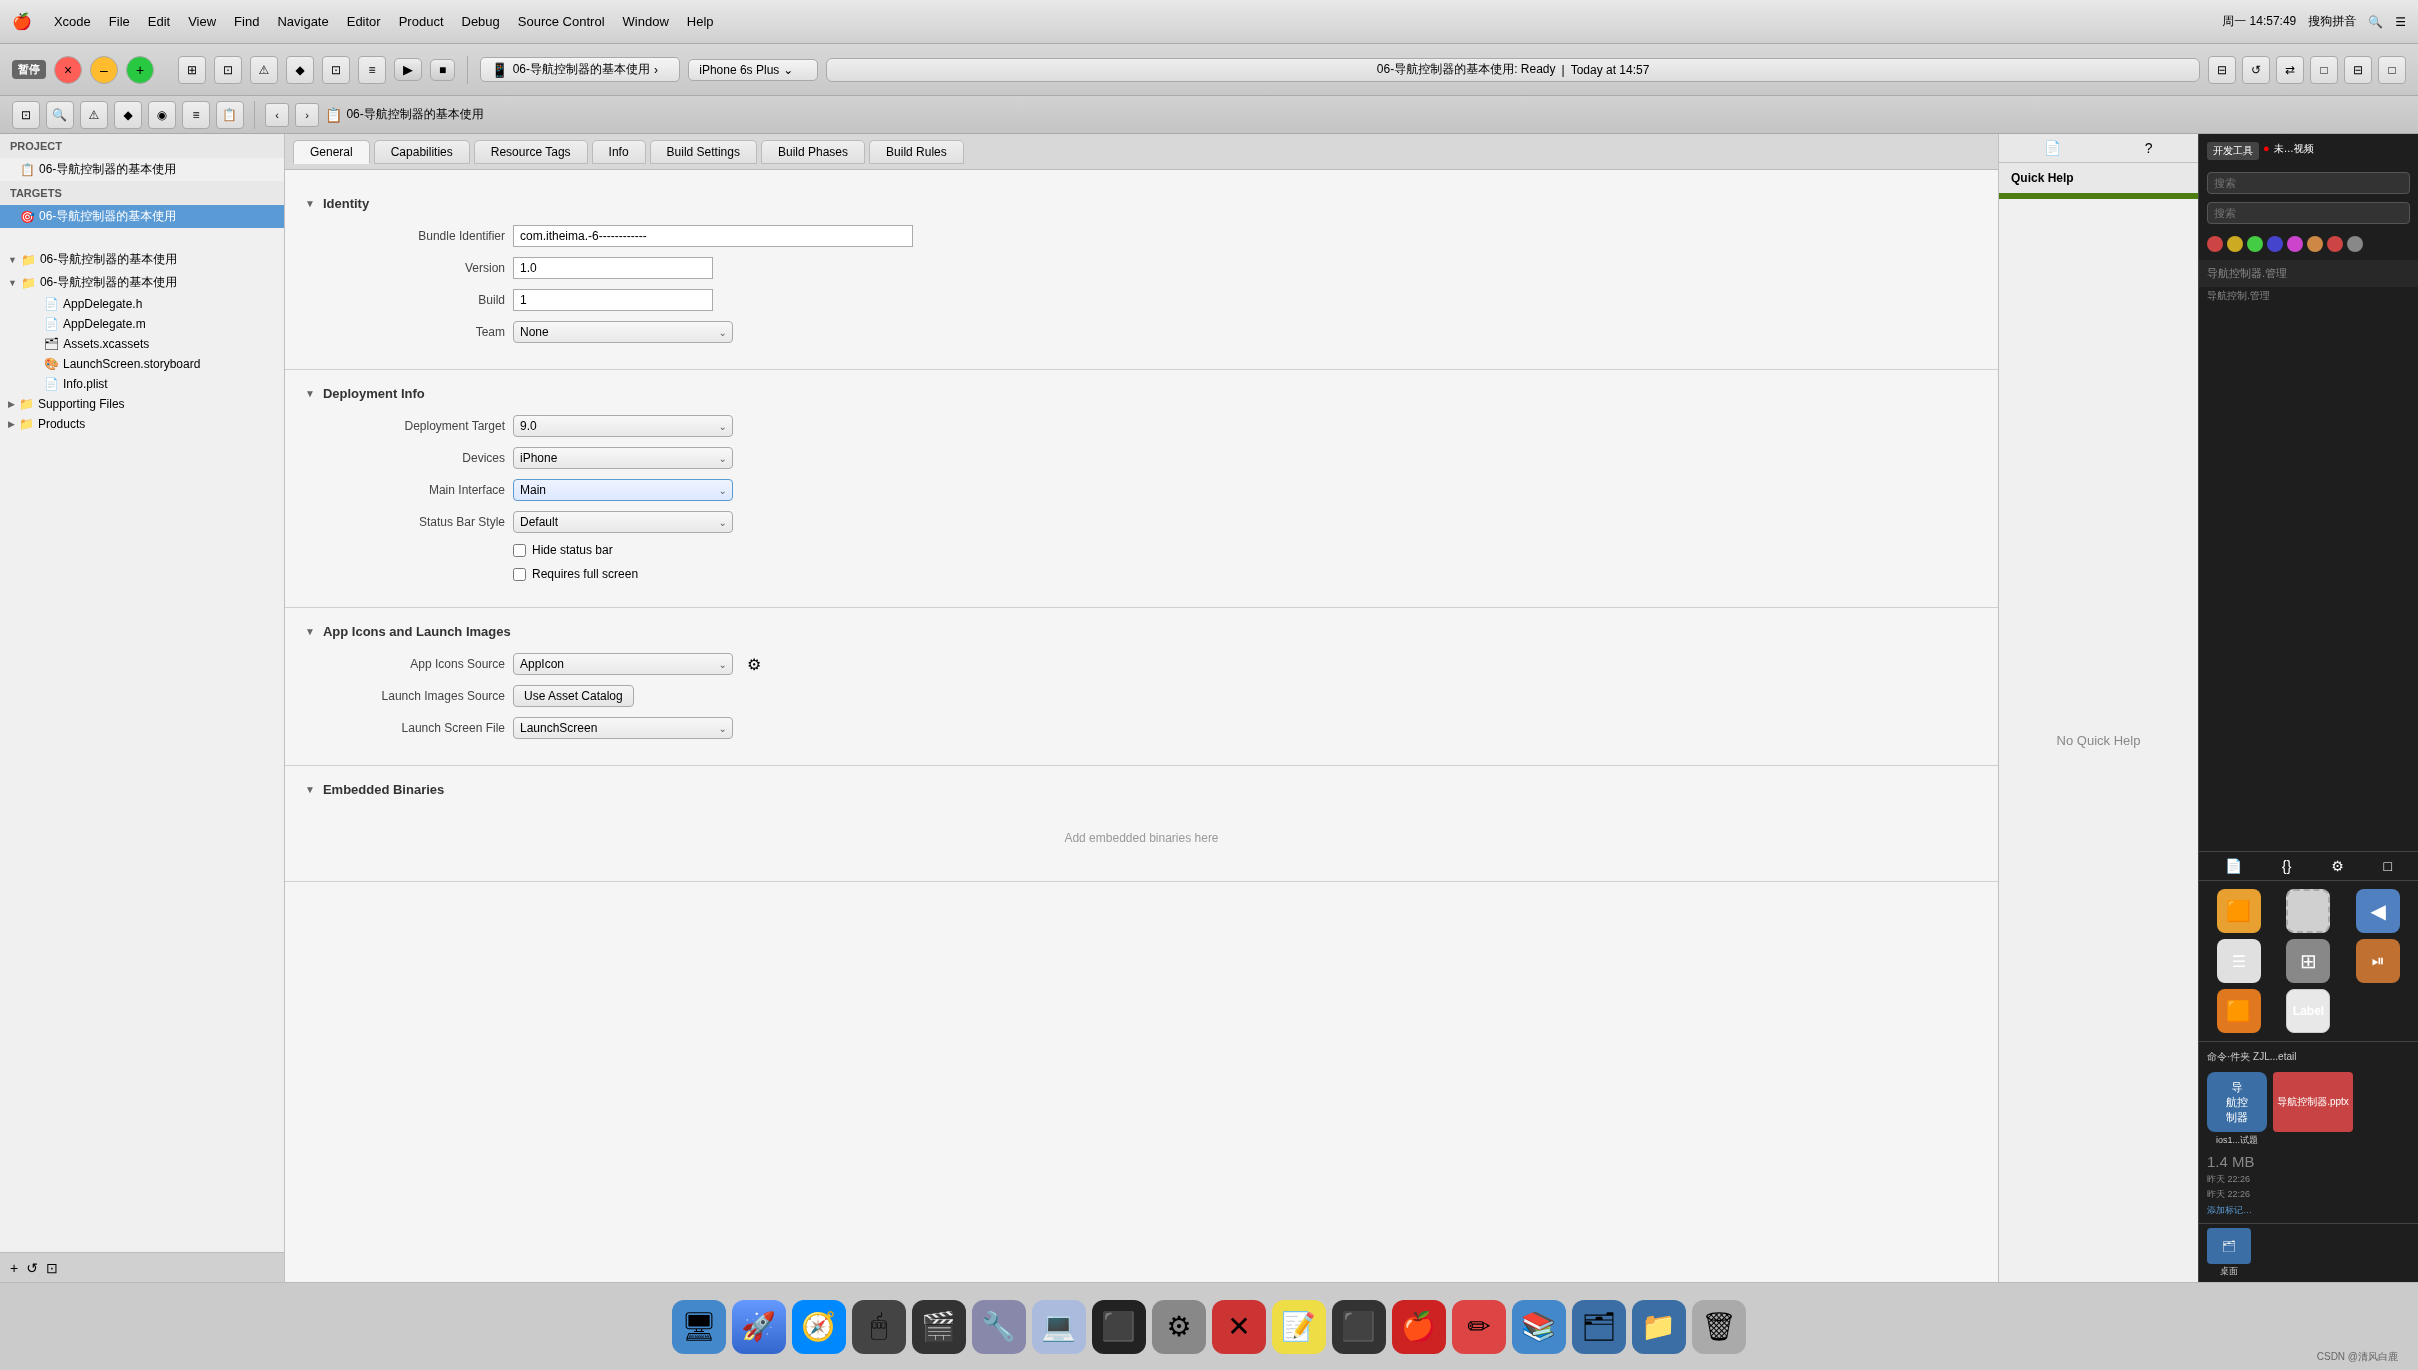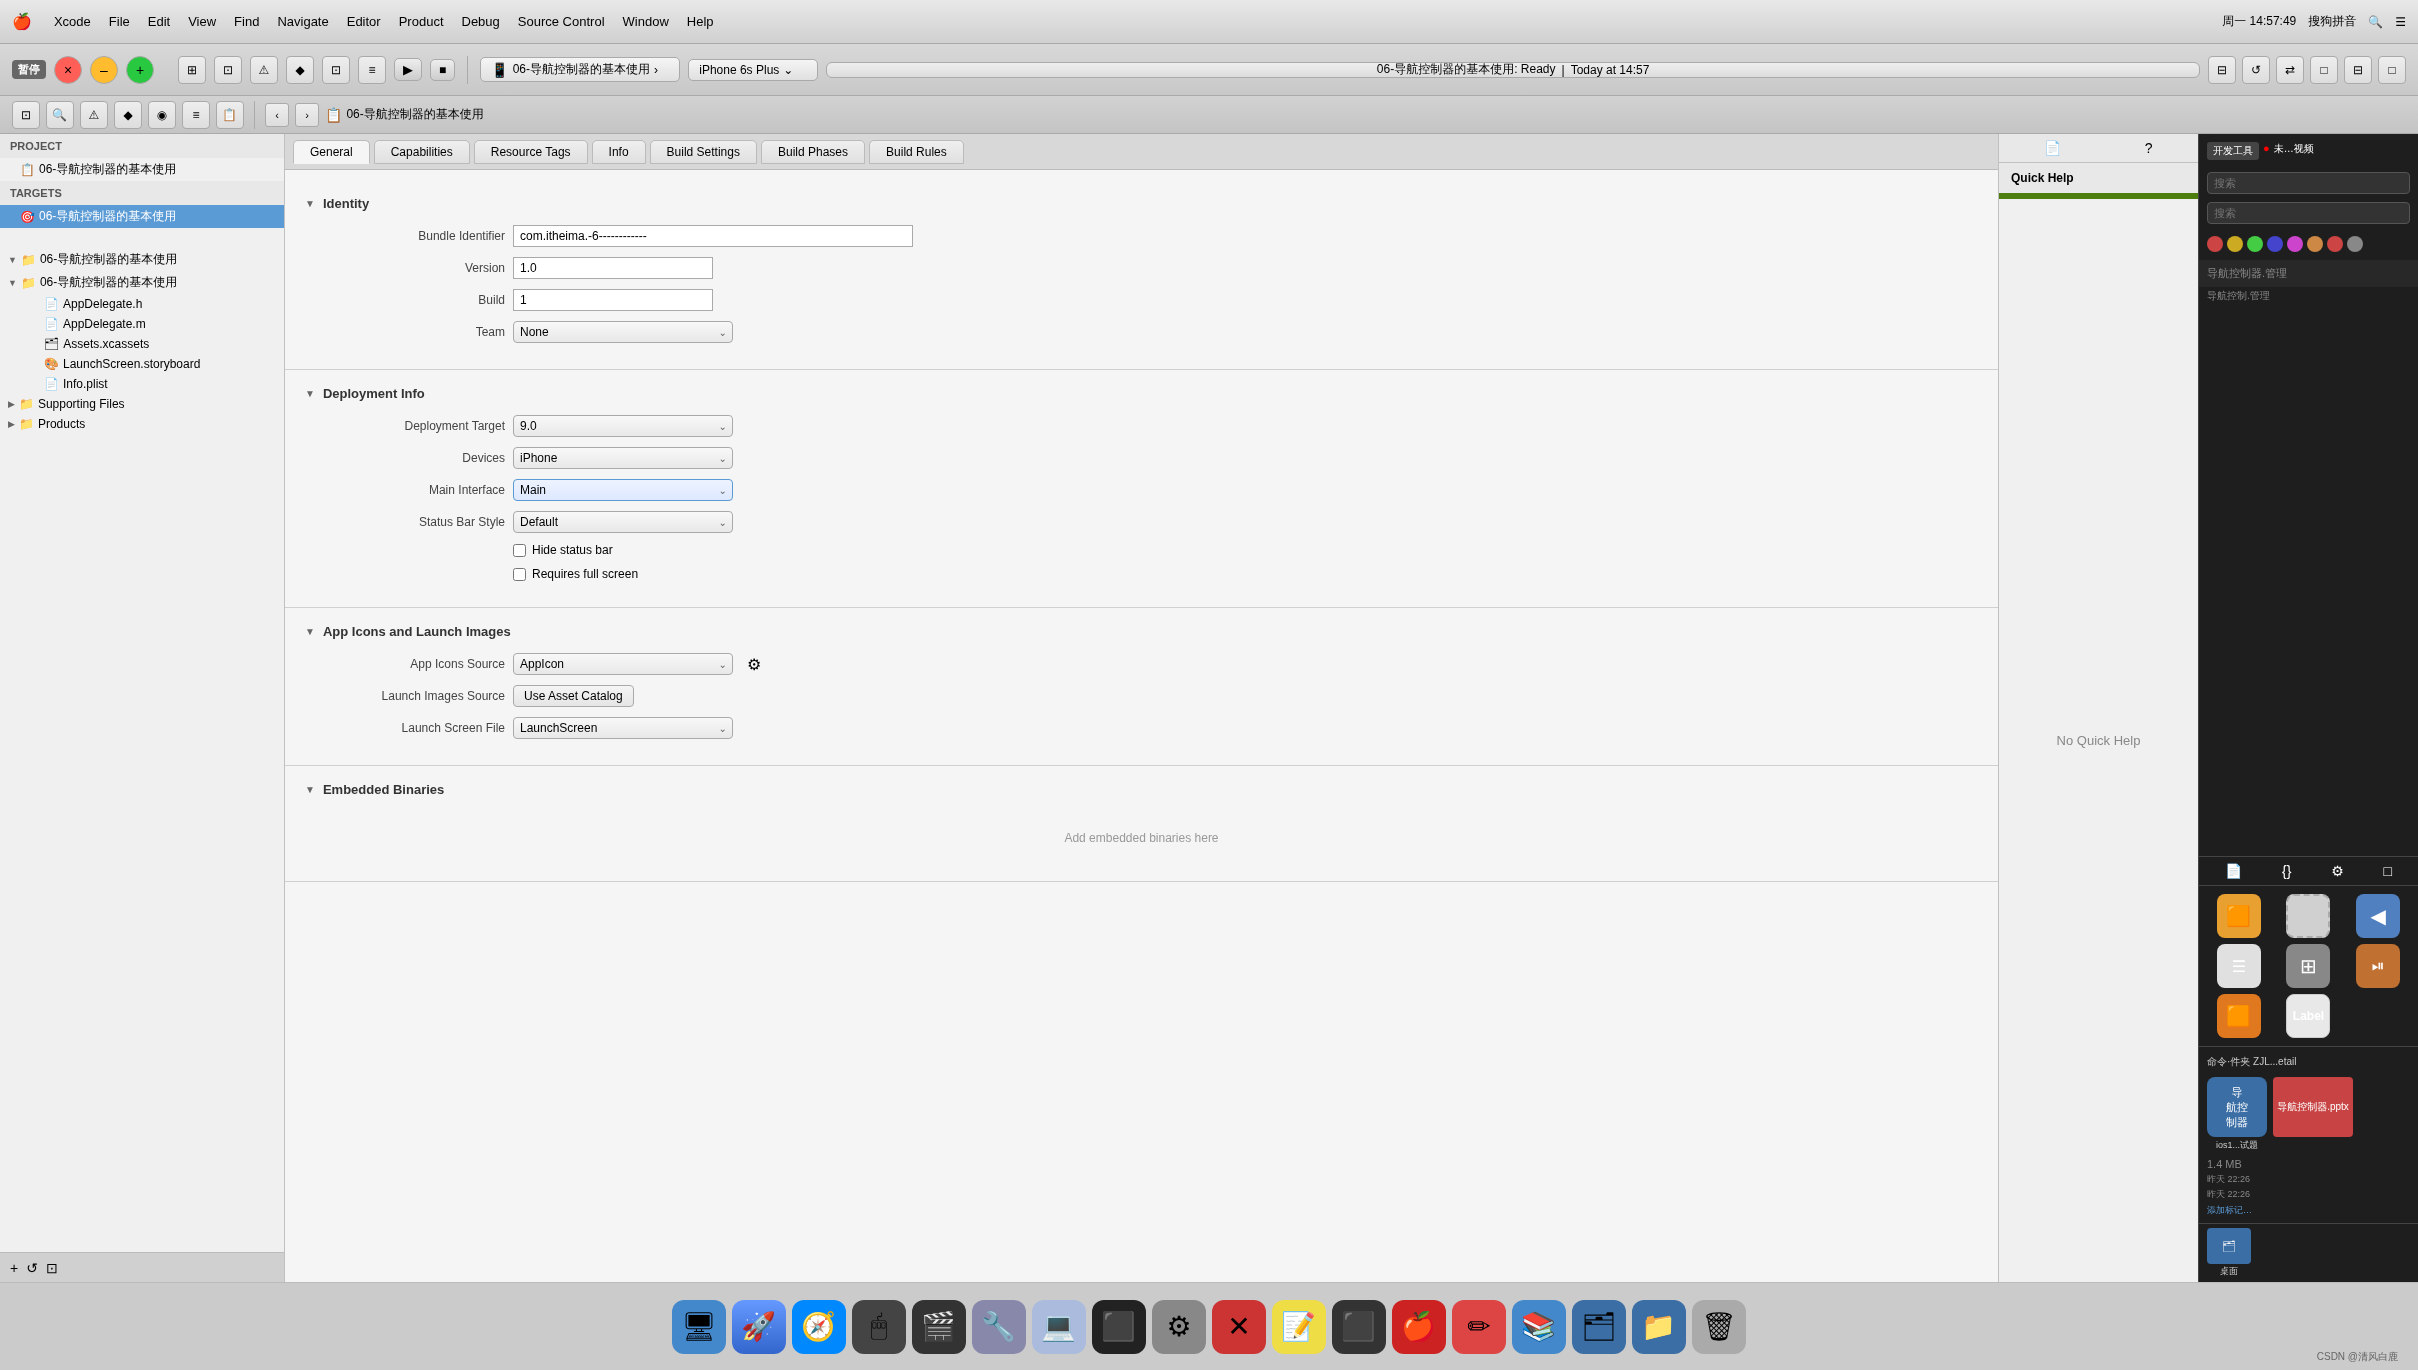--- a/index.html
+++ b/index.html
@@ -38,21 +38,21 @@
       cursor: pointer; font-size: 14px;
     }
     .toolbar-btn.red { background: #ff5f57; }
     .toolbar-btn.yellow { background: #febc2e; }
     .toolbar-btn.green { background: #28c840; }
     .toolbar-run { background: linear-gradient(#eee,#ccc); border: 1px solid #aaa; border-radius: 5px; padding: 3px 8px; cursor: pointer; font-size: 13px; display: flex; align-items: center; gap: 4px; }
     .toolbar-stop { background: linear-gradient(#eee,#ccc); border: 1px solid #aaa; border-radius: 5px; padding: 3px 8px; cursor: pointer; }
     .toolbar-separator { width: 1px; height: 28px; background: #aaa; margin: 0 4px; }
     .toolbar-scheme { background: linear-gradient(#f5f5f5,#e0e0e0); border: 1px solid #aaa; border-radius: 5px; padding: 3px 10px; cursor: pointer; font-size: 12px; display: flex; align-items: center; gap: 4px; min-width: 200px; }
     .toolbar-device { background: linear-gradient(#f5f5f5,#e0e0e0); border: 1px solid #aaa; border-radius: 5px; padding: 3px 10px; cursor: pointer; font-size: 12px; display: flex; align-items: center; gap: 4px; min-width: 130px; }
-    .status-bar-center { flex: 1; display: flex; align-items: center; justify-content: center; background: linear-gradient(#eee,#ddd); border: 1px solid #aaa; border-radius: 6px; height: 16px; padding: 0 12px; font-size: 12px; gap: 6px; }
+    .status-bar-center { flex: 1; display: flex; align-items: center; justify-content: center; background: linear-gradient(#eee,#ddd); border: 1px solid #aaa; border-radius: 6px; height: 24px; padding: 0 12px; font-size: 12px; gap: 6px; }
     .toolbar-right { display: flex; align-items: center; gap: 6px; }
     .toolbar-icon-btn { width: 28px; height: 28px; border: 1px solid #aaa; border-radius: 4px; background: linear-gradient(#eee,#ddd); display: flex; align-items: center; justify-content: center; cursor: pointer; font-size: 12px; }
 
     
     .second-toolbar {
       height: 38px;
       background: linear-gradient(to bottom, #d2d2d2, #c4c4c4);
       border-bottom: 1px solid #aaa;
       display: flex;
       align-items: center;
@@ -689,21 +689,21 @@
         </div>
         <div style="display:flex;gap:6px;padding:4px 8px;">
           <div style="display:flex;flex-direction:column;align-items:center;gap:2px;cursor:pointer;">
             <div style="width:60px;height:60px;background:#3a6ea5;border-radius:8px;display:flex;align-items:center;justify-content:center;font-size:11px;color:white;text-align:center;">导<br>航控<br>制器</div>
             <span style="font-size:9px;color:#ccc;max-width:60px;text-align:center;">ios1...试题</span>
           </div>
           <div style="display:flex;flex-direction:column;align-items:center;gap:2px;cursor:pointer;">
             <div style="width:80px;height:60px;background:#c84444;border-radius:4px;display:flex;align-items:center;justify-content:center;font-size:10px;color:white;text-align:center;">导航控制器.pptx</div>
           </div>
         </div>
-        <div style="font-size:11px;color:#888;padding:2px 8px;">1.4 MB</div>
+        <div style="font-size:15px;color:#888;padding:2px 8px;">1.4 MB</div>
         <div style="font-size:9px;color:#888;padding:1px 8px;">昨天 22:26</div>
         <div style="font-size:9px;color:#888;padding:1px 8px;">昨天 22:26</div>
         <div style="font-size:9px;color:#5b9bd5;padding:2px 8px;cursor:pointer;">添加标记…</div>
       </div>
 
       <div style="display:flex;justify-content:space-between;padding:4px 8px;border-top:1px solid #444;">
         <div style="display:flex;flex-direction:column;align-items:center;gap:1px;cursor:pointer;">
           <div style="width:44px;height:36px;background:#3a6ea5;border-radius:4px;display:flex;align-items:center;justify-content:center;font-size:11px;color:white;">🗂</div>
           <span style="font-size:9px;color:#ccc;">桌面</span>
         </div>

